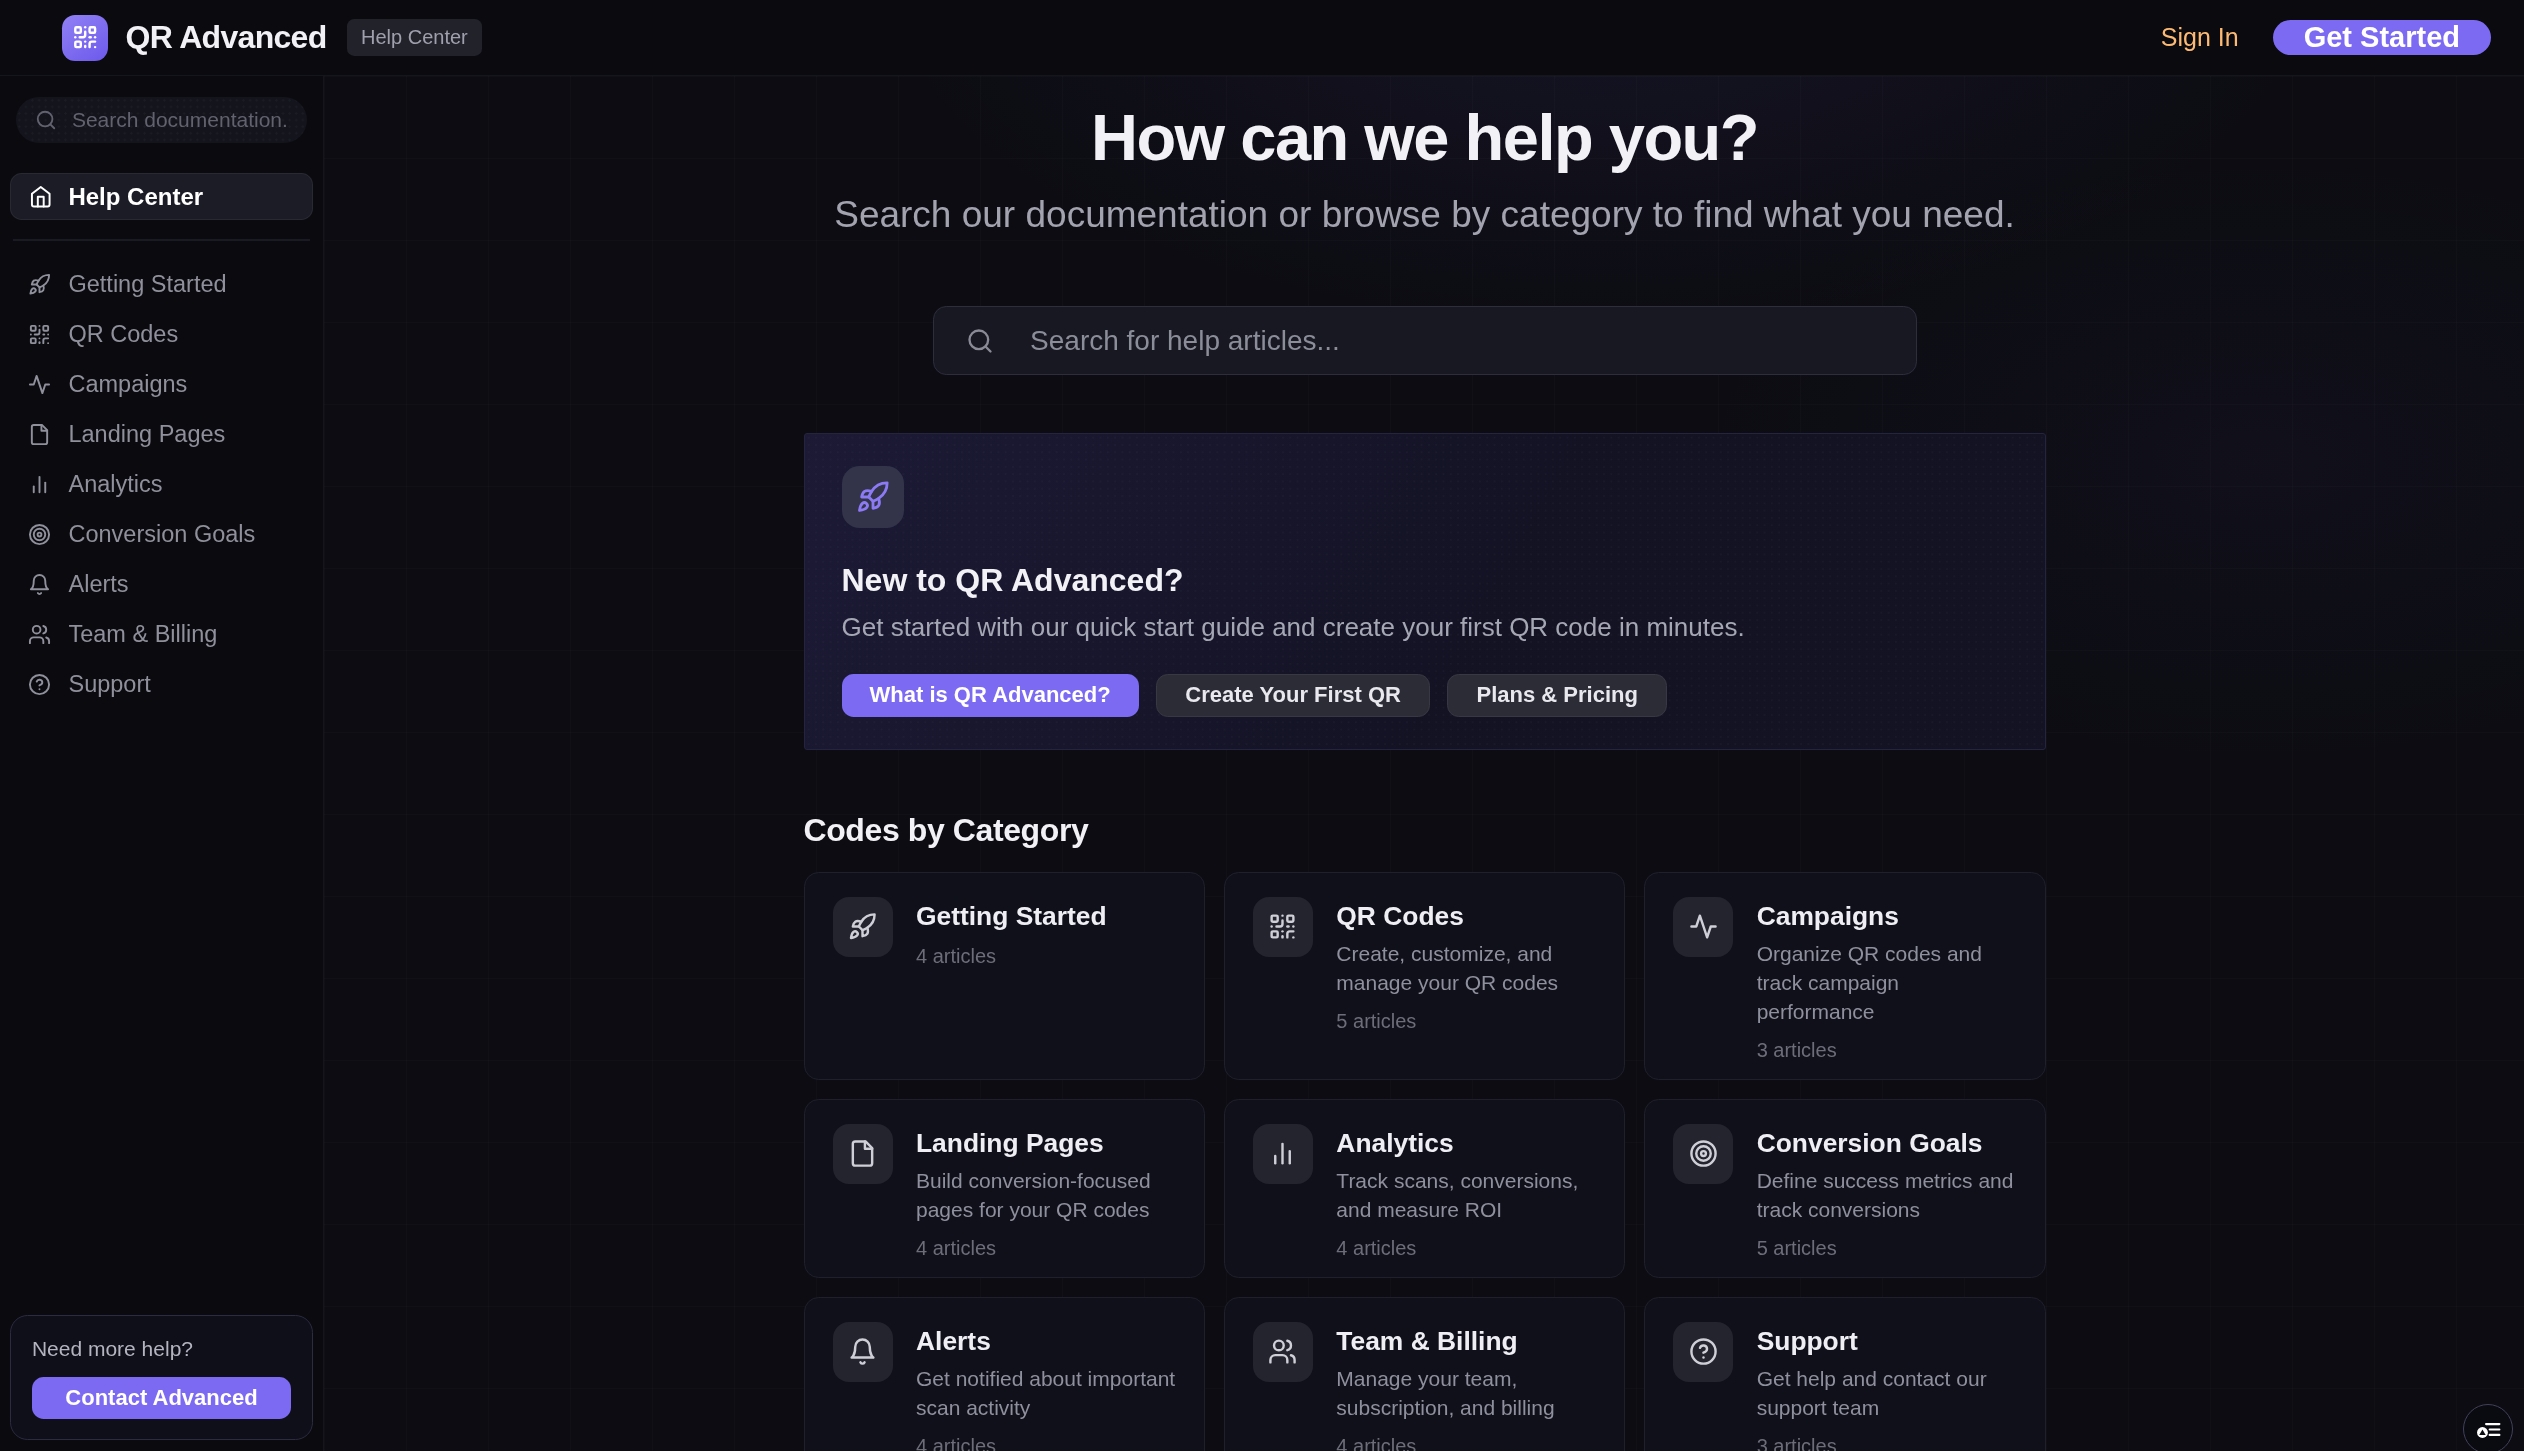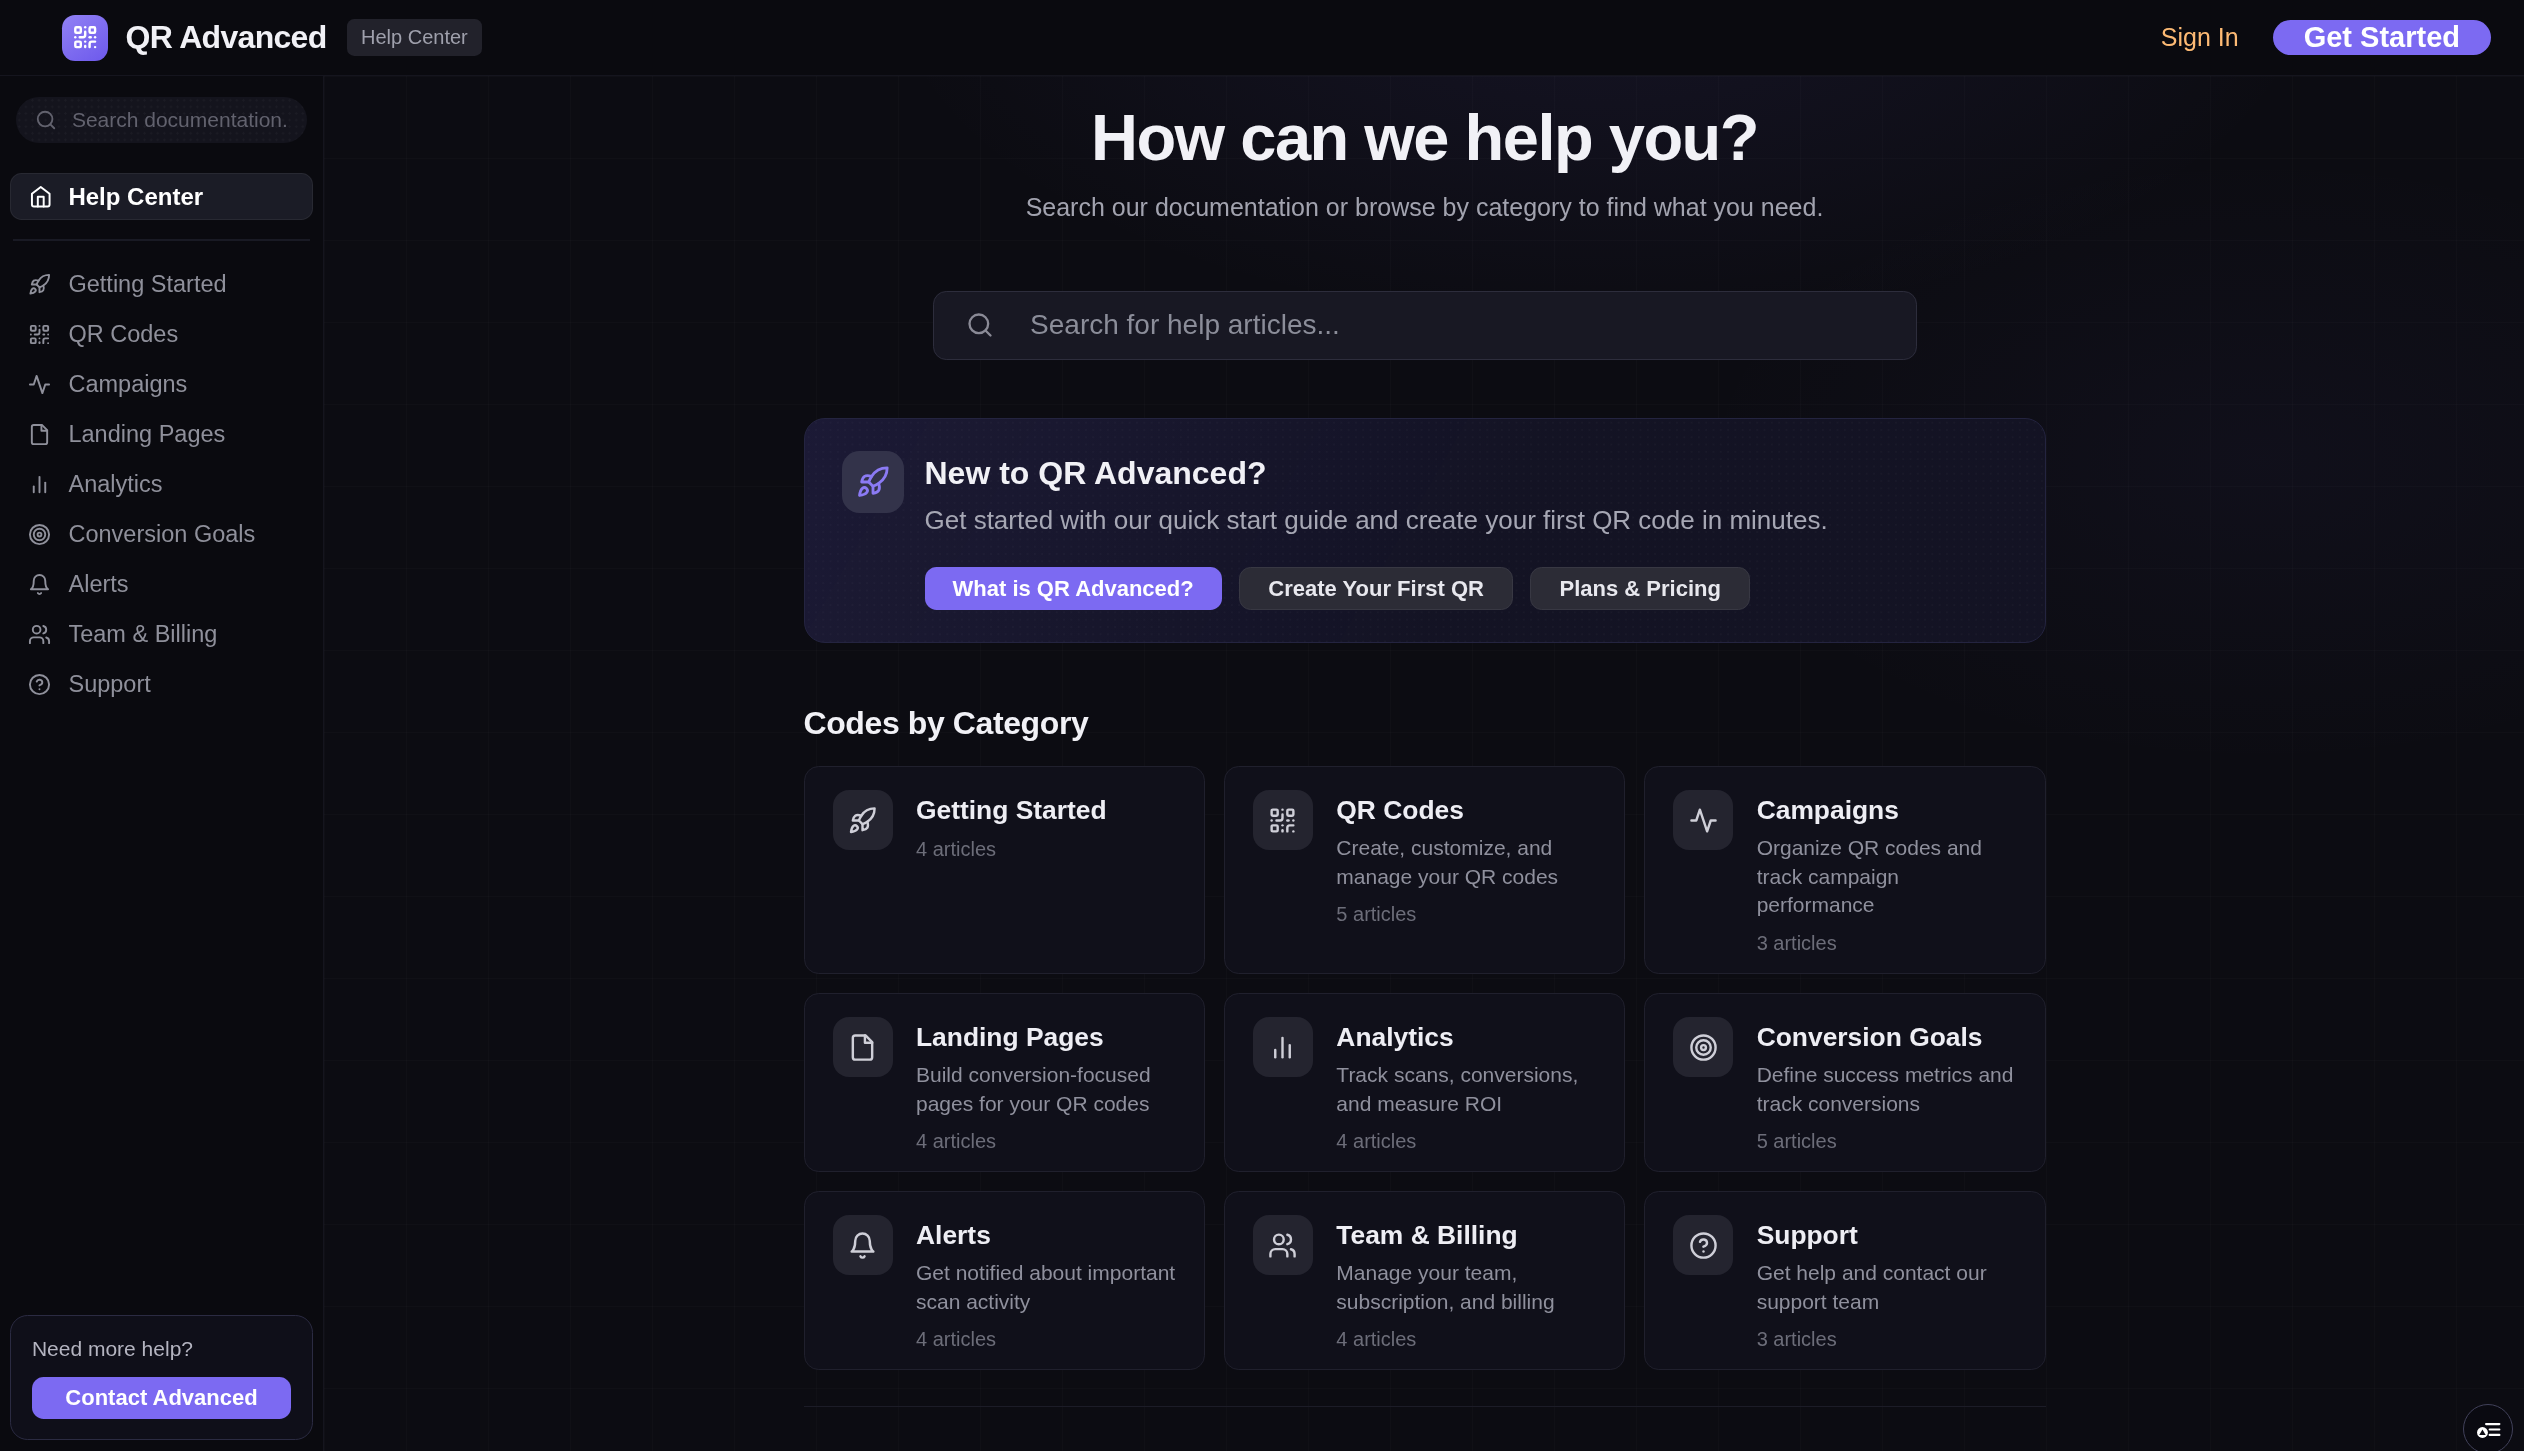--- a/index.html
+++ b/index.html
@@ -100,41 +100,41 @@
   }
   .help-box-title{font-size:21px;color:#b4b4c0;}
   .btn-contact{
     margin-top:16px;width:100%;height:42px;border-radius:11.7px;border:none;
     background:var(--accent);color:#fff;font-size:22px;font-weight:600;font-family:inherit;
   }
 
   
   .content{width:1242px;margin:0 auto;padding-top:26px;}
   h1{font-size:65px;font-weight:700;letter-spacing:-1.5px;text-align:center;line-height:1.1;}
-  .subtitle{font-size:25px;color:#a2a3af;text-align:center;margin-top:17.6px;line-height:1.3;}
+  .subtitle{font-size:37px;color:#a2a3af;text-align:center;margin-top:17.6px;line-height:1.3;}
   .hero-search{
     width:984px;height:69px;margin:67px auto 0;border-radius:13.2px;
     background:#181823;border:1.5px solid #2d2d3c;
     display:flex;align-items:center;gap:20.6px;padding:0 32px;
   }
   .hero-search svg{width:28px;height:28px;color:#8a8a96;flex:0 0 auto;}
   .hero-search input{
     background:transparent;border:none;outline:none;width:100%;
     font-size:28px;color:#d5d5de;font-family:inherit;margin-left:16px;
   }
   .hero-search input::placeholder{color:#8b8d99;}
 
   .qs-card{
-    margin-top:58px;border-radius:21px;border:1.5px solid #242440;
+    margin-top:58px;border-radius:3px;border:1.5px solid #242440;
     background:
       radial-gradient(rgba(255,255,255,0.022) 1.1px, transparent 1.1px),
       linear-gradient(120deg, rgba(124,106,242,0.10), rgba(124,106,242,0.02) 55%),
       #111120;
     background-size:7.3px 7.3px,auto,auto;
-    padding:32px 37px;display:flex;gap:21px;
+    padding:32px 37px;display:flex;gap:29px;flex-direction:column;
   }
   .qs-icon{
     width:62px;height:62px;border-radius:17.6px;background:#33334a;flex:0 0 auto;
     display:flex;align-items:center;justify-content:center;color:#8b7af4;
   }
   .qs-icon svg{width:34px;height:34px;}
   .qs-title{font-size:32px;font-weight:700;margin-top:4.4px;}
   .qs-desc{font-size:26px;color:#a6a7b4;margin-top:13.2px;}
   .qs-buttons{display:flex;gap:17.6px;margin-top:31px;}
   .qs-btn{

